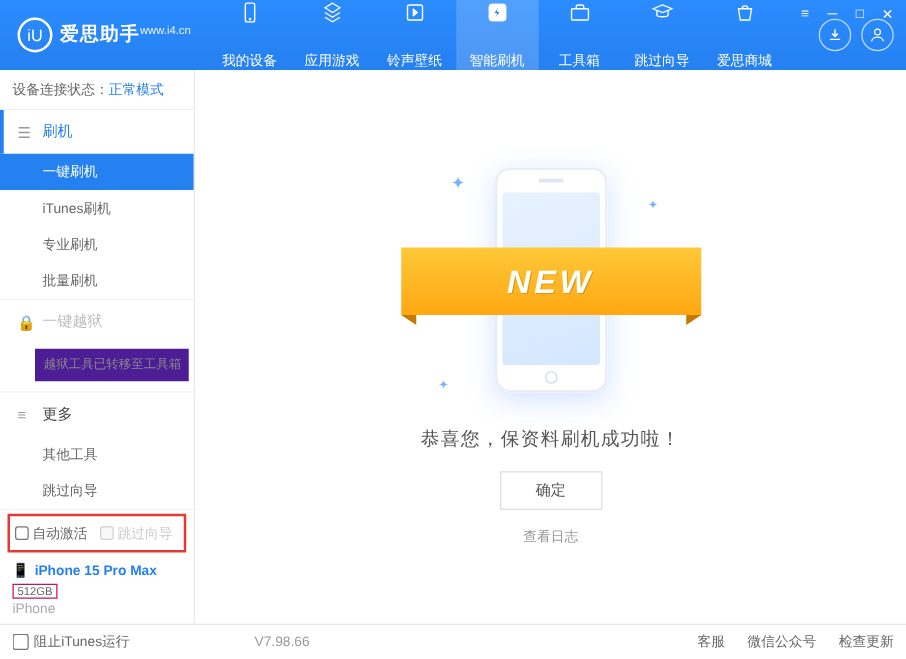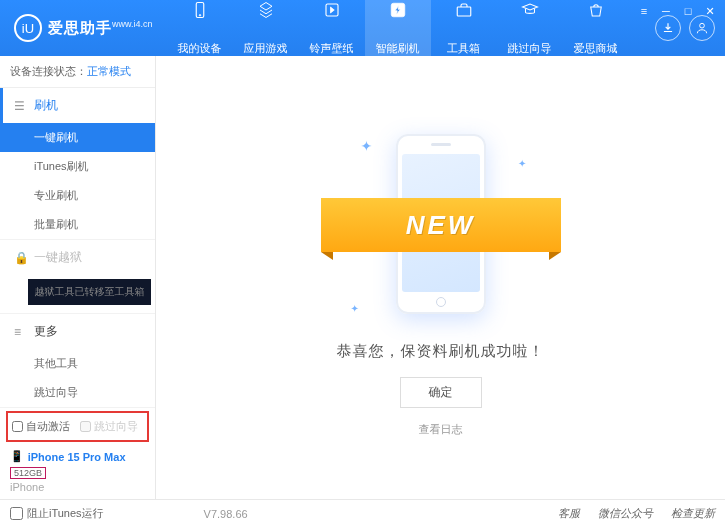--- a/index.html
+++ b/index.html
@@ -29,42 +29,42 @@
 .status-val { color: #2580f0; }
 
 .menu { flex: 1; overflow: hidden; }
 .menu-section { border-bottom: 1px solid #f2f2f2; }
 .menu-header { padding: 9px 14px; font-size: 12px; color: #444; display: flex; align-items: center; gap: 6px; cursor: pointer; }
 .menu-header.active-section { border-left: 3px solid #2580f0; padding-left: 11px; color: #2580f0; }
 .menu-header .icon-slot { width: 14px; color: #999; }
 .menu-sub { padding: 7px 14px 7px 34px; font-size: 11px; color: #666; cursor: pointer; }
 .menu-sub.active { background: #2580f0; color: #fff; }
 .menu-header.locked { color: #bbb; }
-.tool-moved { margin: 4px 4px 8px 28px; padding: 6px; font-size: 10px; background: #0f172a; color: #888; text-align: center; line-height: 1.4; }
+.tool-moved { margin: 4px 4px 8px 28px; padding: 6px; font-size: 10px; background: #4c1d95; color: #888; text-align: right; line-height: 1.4; }
 
 .checkbox-row { border: 2px solid #e53935; margin: 2px 6px; padding: 6px 4px; display: flex; gap: 10px; align-items: flex-start; }
 .checkbox-row label { display: flex; align-items: center; gap: 3px; font-size: 11px; color: #666; }
 .checkbox-row .disabled { color: #ccc; }
 .checkbox-row input { width: 11px; height: 11px; }
 
 .device-info { padding: 6px 10px; font-size: 11px; }
 .device-name { color: #2580f0; font-weight: bold; display: flex; align-items: center; gap: 4px; }
 .device-storage { display: inline-block; border: 1px solid #be185d; padding: 0 3px; font-size: 9px; color: #666; margin-top: 4px; }
 .device-type { color: #aaa; margin-top: 2px; }
 
 .main { flex: 1; display: flex; flex-direction: column; align-items: center; justify-content: center; position: relative; }
 .phone-illustration { position: relative; width: 180px; height: 200px; margin-top: 10px; }
 .success-msg { font-size: 15px; color: #555; margin-top: 14px; letter-spacing: 1px; }
 .confirm-btn { margin-top: 16px; padding: 6px 28px; border: 1px solid #ddd; background: #fff; font-size: 12px; color: #555; cursor: pointer; }
 .view-log { margin-top: 14px; font-size: 11px; color: #999; cursor: pointer; }
 
 .footer { height: 28px; border-top: 1px solid #e8e8e8; display: flex; align-items: center; padding: 13px 10px; font-size: 11px; color: #666; }
 .footer-left { display: flex; align-items: center; gap: 4px; }
 .footer-right { margin-left: auto; display: flex; gap: 18px; align-items: center; }
-.footer-right span { cursor: pointer; font-style: italic; }
+.footer-right span { cursor: pointer; }
 .version { margin-left: 100px; color: #999; }
 
 .new-ribbon { position: absolute; top: 70px; left: -30px; right: -30px; height: 54px; background: linear-gradient(to bottom, #ffc838, #ffa812); display: flex; align-items: center; justify-content: center; color: #fff; font-weight: 900; font-size: 26px; font-style: italic; letter-spacing: 3px; text-shadow: 1px 1px 0 rgba(0,0,0,0.15); }
 .new-ribbon::before, .new-ribbon::after { content: ''; position: absolute; bottom: -8px; border-style: solid; }
 .new-ribbon::before { left: 0; border-width: 8px 0 0 12px; border-color: #c77800 transparent transparent transparent; }
 .new-ribbon::after { right: 0; border-width: 8px 12px 0 0; border-color: #c77800 transparent transparent transparent; }
 
 .phone-body { position: absolute; top: 6px; left: 45px; width: 90px; height: 180px; background: #fff; border-radius: 12px; box-shadow: 0 6px 22px rgba(80,140,255,0.25), inset 0 0 0 2px #e9eef6; }
 .phone-screen { position: absolute; top: 20px; left: 6px; right: 6px; bottom: 22px; background: linear-gradient(160deg, #e8f2ff, #d4e7ff); border-radius: 3px; }
 .phone-home-btn { position: absolute; bottom: 7px; left: 50%; transform: translateX(-50%); width: 10px; height: 10px; border: 1.5px solid #d0d9e8; border-radius: 50%; }

